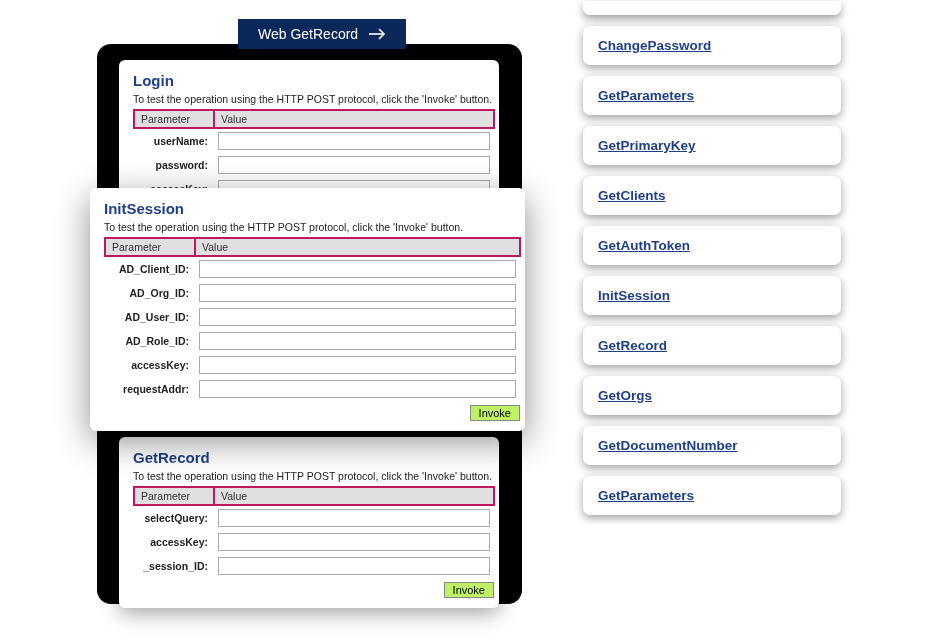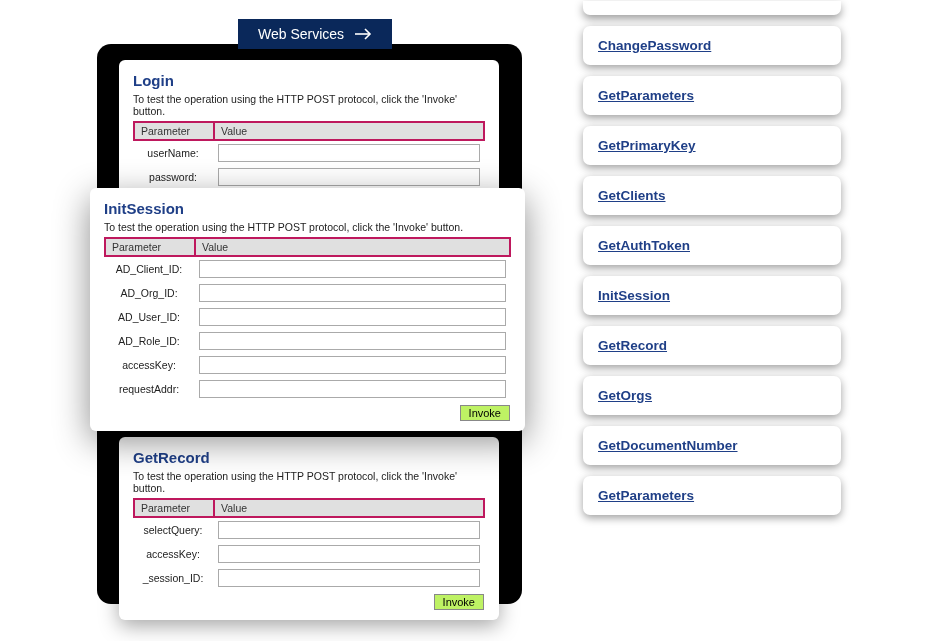--- a/index.html
+++ b/index.html
@@ -41,21 +41,21 @@
       z-index: 50;
       font-family: -apple-system, "Segoe UI", sans-serif;
     }
     .header-pill svg { stroke: #fff; }
 
     .api-card {
       position: absolute;
       background: #fff;
       border-radius: 6px;
       box-shadow: 0 6px 20px rgba(0,0,0,0.35);
-      padding: 12px 14px 10px 14px;
+      padding: 12px 4px 10px 14px;
     }
     .api-card.back { z-index: 5; }
     .api-card.front { z-index: 20; box-shadow: 0 10px 35px rgba(0,0,0,0.45); }
 
     .card-title {
       color: #1f3f87;
       font-weight: bold;
       font-size: 15px;
       margin-bottom: 4px;
     }
@@ -75,24 +75,25 @@
       padding: 2px 6px;
       font-weight: normal;
       color: #333;
     }
     .param-header td:first-child { width: 80px; }
     .param-row td {
       padding: 3px 4px;
       vertical-align: middle;
     }
     .param-row td:first-child {
-      text-align: center;
+      text-align: right;
       white-space: nowrap;
       padding-right: 6px;
       color: #222;
+      font-weight: bold;
     }
     .param-row input[type=text] {
       width: 100%;
       border: 1px solid #aaa;
       height: 18px;
       font-size: 11px;
       padding: 1px 3px;
       background: #fff;
     }
     .invoke-row td { text-align: right; padding-top: 4px; }
@@ -149,21 +150,21 @@
       font-family: Verdana, sans-serif;
     }
   </style>
 </head>
 <body>
 
 <div class="left-area">
   <div class="black-box"></div>
 
   <div class="header-pill">
-    <span>Web Services</span>
+    <span>Web GetRecord</span>
     <svg width="18" height="12" viewBox="0 0 18 12" fill="none" stroke-width="1.6">
       <line x1="1" y1="6" x2="16" y2="6"></line>
       <polyline points="11,1 16,6 11,11"></polyline>
     </svg>
   </div>
 
   <div id="card-login" class="api-card back">
     <div class="card-title">Login</div>
     <div class="card-desc">To test the operation using the HTTP POST protocol, click the 'Invoke' button.</div>
     <table class="param-table">

